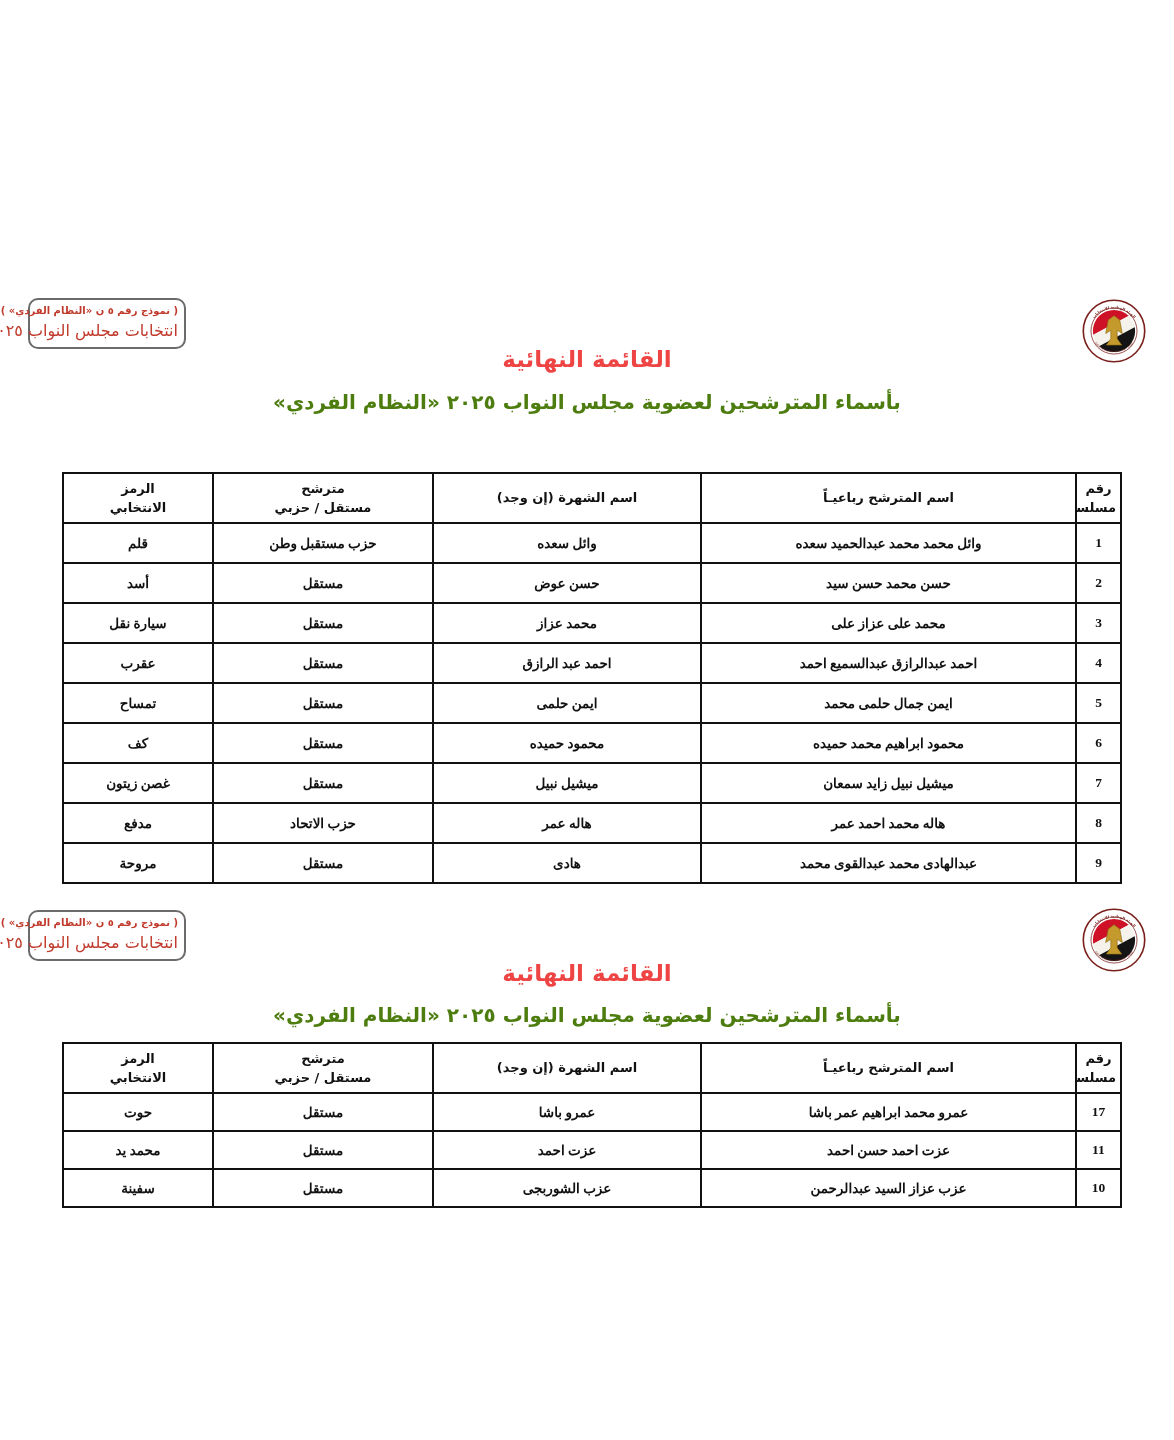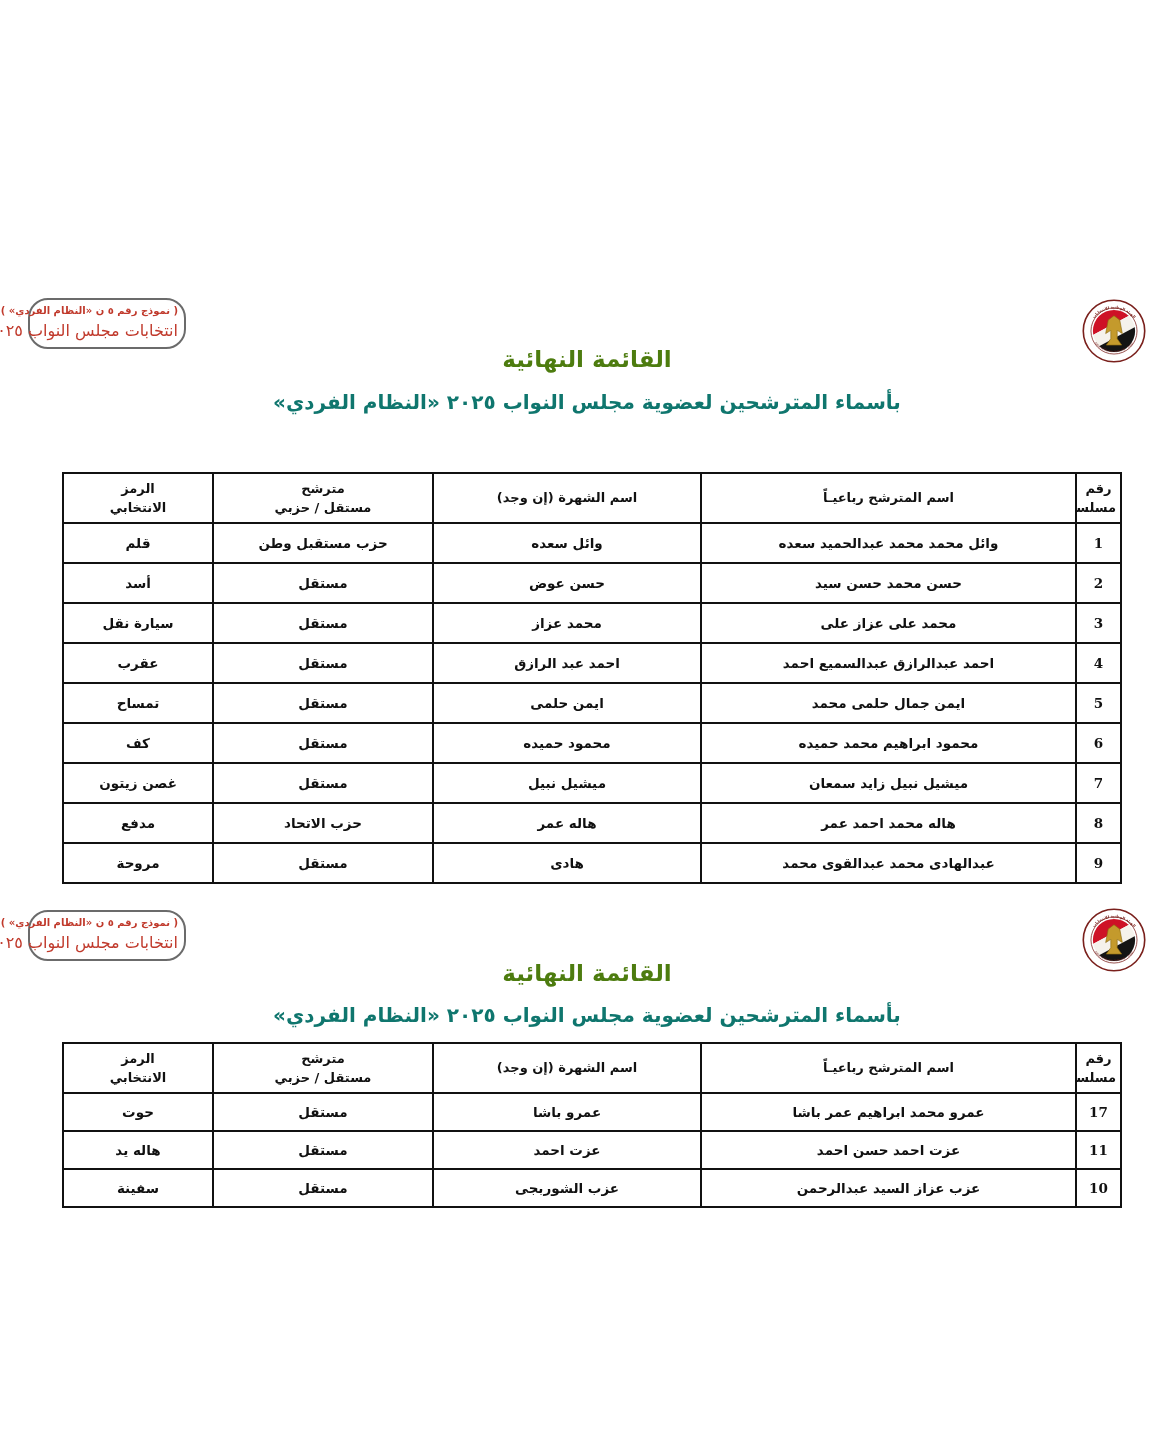--- a/index.html
+++ b/index.html
@@ -10,40 +10,40 @@
     margin:0 auto;
     font-family:"DejaVu Sans", sans-serif;
     direction:rtl;
     overflow:hidden;
   }
   .stamp{
     position:absolute;
     left:28px;
     width:158px;
     border:2px solid #6b6b6b;
-    border-radius:20px;
+    border-radius:10px;
     padding:4px 6px 5px 6px;
     box-sizing:border-box;
     text-align:center;
     direction:rtl;
   }
   .stamp .s1{font-size:10px;font-weight:bold;color:#c0392b;line-height:1.45;white-space:nowrap;}
   .stamp .s2{font-size:16px;font-weight:normal;color:#c0392b;line-height:1.45;white-space:nowrap;}
   .logo{position:absolute;width:64px;height:64px;}
   .doc-title{
     position:absolute;left:0;right:0;
     text-align:center;
     font-size:23px;font-weight:bold;
-    color:#4d7c0f;
+    color:#ef4444;
   }
   .doc-subtitle{
     position:absolute;left:0;right:0;
     text-align:center;
     font-size:20px;font-weight:bold;
-    color:#0f766e;
+    color:#4d7c0f;
   }
   .district-line{
     position:absolute;left:0;right:0;
     text-align:center;
     font-size:15px;font-weight:bold;
     color:#111111;
   }
   table.cand{
     position:absolute;
     left:62px;
@@ -59,21 +59,21 @@
     font-weight:bold;
     color:#111111;
     padding:2px 4px;
     overflow:hidden;
   }
   table.cand th{
     font-size:13px;
     white-space:pre-line;
     line-height:1.5;
   }
-  table.cand td{font-size:13.5px;}
+  table.cand td{font-size:13.5px;font-family:Liberation Serif, serif;}
   td.serial{font-size:14px;font-family:"DejaVu Serif", serif;direction:ltr;}
   .col-serial{width:45px;}
   .col-name{width:375px;}
   .col-known{width:268px;}
   .col-party{width:220px;}
   .col-symbol{width:150px;}
   .hrow{height:50px;}
   .t1 tr.drow{height:40px;}
   .t2 tr.drow{height:38px;}
 </style>
@@ -259,21 +259,21 @@
       <td>عمرو محمد ابراهيم عمر باشا</td>
       <td>عمرو باشا</td>
       <td>مستقل</td>
       <td>حوت</td>
     </tr>
     <tr class="drow">
       <td class="serial">11</td>
       <td>عزت احمد حسن احمد</td>
       <td>عزت احمد</td>
       <td>مستقل</td>
-      <td>هاله يد</td>
+      <td>محمد يد</td>
     </tr>
     <tr class="drow">
       <td class="serial">10</td>
       <td>عزب عزاز السيد عبدالرحمن</td>
       <td>عزب الشوربجى</td>
       <td>مستقل</td>
       <td>سفينة</td>
     </tr>
   </tbody>
     </table>

